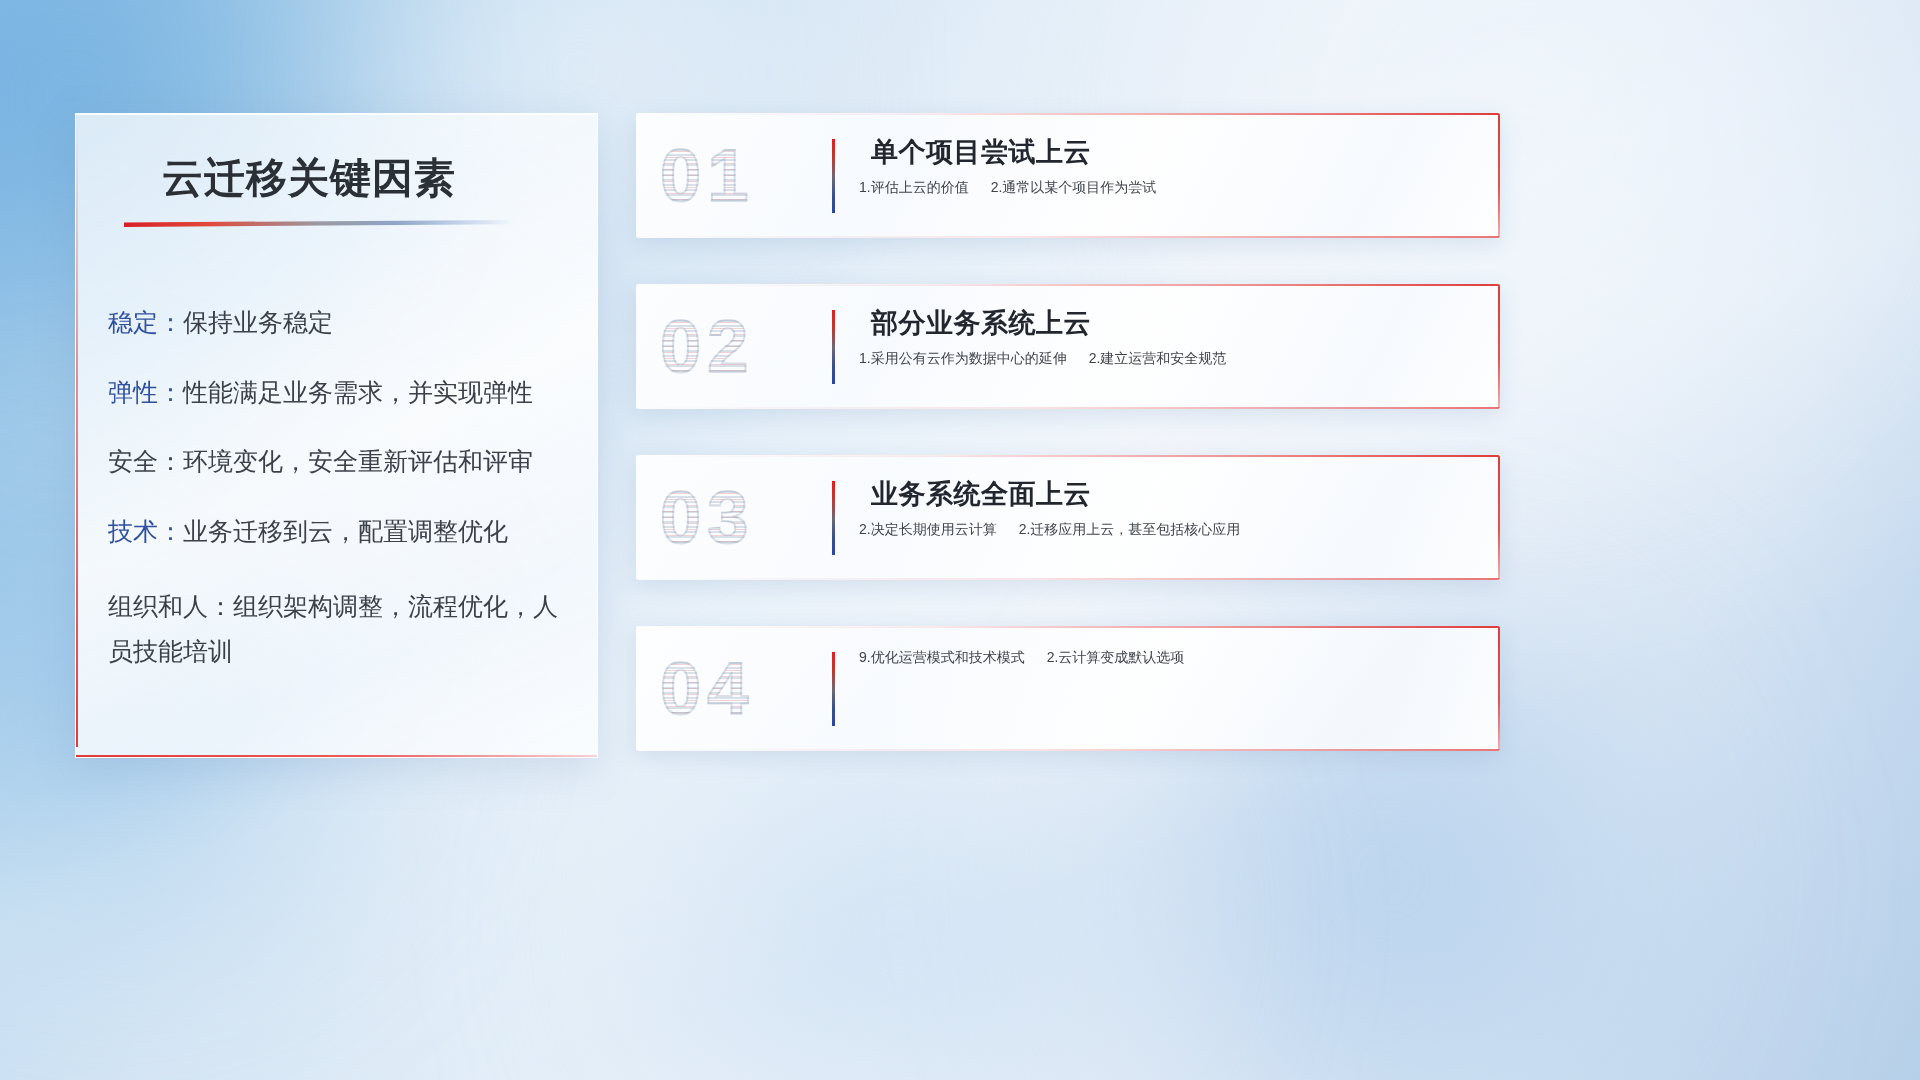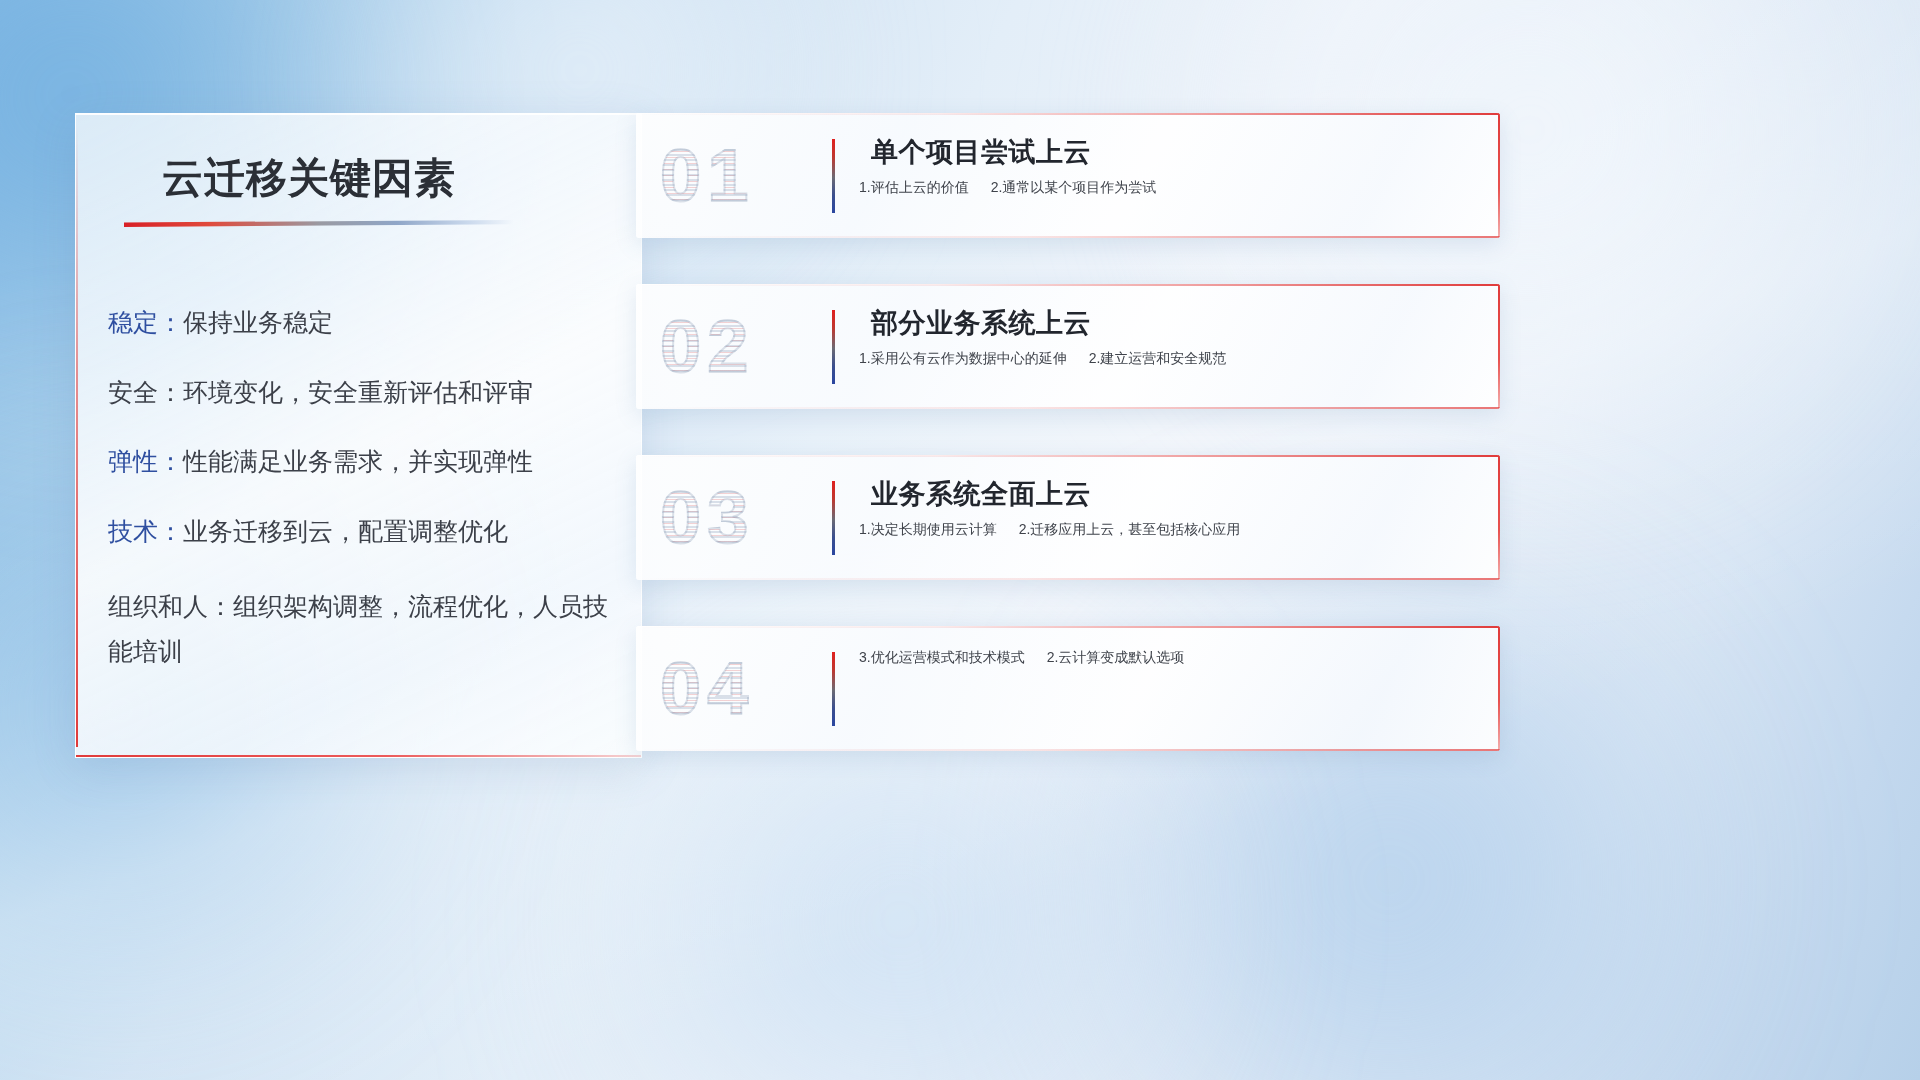--- a/index.html
+++ b/index.html
@@ -41,21 +41,20 @@
     border-radius:0;
     background:linear-gradient(155deg,
       rgba(255,255,255,.72) 0%,
       rgba(249,252,255,.80) 28%,
       rgba(255,255,255,.88) 52%,
       rgba(246,250,254,.82) 78%,
       rgba(252,254,255,.86) 100%);
     border:1px solid rgba(255,255,255,.9);
     box-shadow:0 10px 40px rgba(86,130,180,.18), inset 0 1px 0 rgba(255,255,255,.9);
     overflow:hidden;
-    padding-left:44px;
   }
   #left-panel::after{
     content:"";position:absolute;left:0;right:0;bottom:0;height:2px;
     background:linear-gradient(90deg,#e03b3b 0%,#ec5b5b 55%,rgba(236,91,91,.25) 100%);
   }
   #left-panel::before{
     content:"";position:absolute;left:0;top:10px;bottom:10px;width:2px;
     background:linear-gradient(180deg,rgba(224,59,59,0) 0%,rgba(224,59,59,.55) 40%,#e03b3b 100%);
   }
   .panel-title{
@@ -159,29 +158,29 @@
 <div id="left-panel">
   <div class="panel-title">云迁移关键因素</div>
   <div class="title-rule"></div>
 
   <div class="panel-list">
 
     <div class="panel-item blue">
       <span class="lbl">稳定：</span><span class="body">保持业务稳定</span>
     </div>
 
+    <div class="panel-item blue">
+      <span class="lbl">弹性：</span><span class="body">性能满足业务需求，并实现弹性</span>
+    </div>
+
     <div class="panel-item dark">
       <span class="lbl">安全：</span><span class="body">环境变化，安全重新评估和评审</span>
     </div>
 
     <div class="panel-item blue">
-      <span class="lbl">弹性：</span><span class="body">性能满足业务需求，并实现弹性</span>
-    </div>
-
-    <div class="panel-item blue">
       <span class="lbl">技术：</span><span class="body">业务迁移到云，配置调整优化</span>
     </div>
 
     <div class="panel-item dark wrap">
       <span class="lbl">组织和人：</span><span class="body">组织架构调整，流程优化，人员技能培训</span>
     </div>
 
   </div>
 </div>
 
@@ -220,32 +219,32 @@
   <div class="stage-card">
     <div class="card-edge-top"></div>
     <div class="card-edge-right"></div>
     <div class="card-edge-bottom"></div>
     <div class="card-num-shadow">03</div>
     <div class="card-num">03</div>
     <div class="card-divider"></div>
     <div class="card-body">
       <div class="card-title">业务系统全面上云</div>
       <div class="card-desc">
-        <span>1.决定长期使用云计算</span><span class="seg2">2.迁移应用上云，甚至包括核心应用</span>
+        <span>2.决定长期使用云计算</span><span class="seg2">2.迁移应用上云，甚至包括核心应用</span>
       </div>
     </div>
   </div>
 
   <div class="stage-card">
     <div class="card-edge-top"></div>
     <div class="card-edge-right"></div>
     <div class="card-edge-bottom"></div>
     <div class="card-num-shadow">04</div>
     <div class="card-num">04</div>
     <div class="card-divider"></div>
     <div class="card-body">
       <div class="card-desc">
-        <span>3.优化运营模式和技术模式</span><span class="seg2">2.云计算变成默认选项</span>
+        <span>9.优化运营模式和技术模式</span><span class="seg2">2.云计算变成默认选项</span>
       </div>
     </div>
   </div>
 
 </div>
 
 </body></html>

